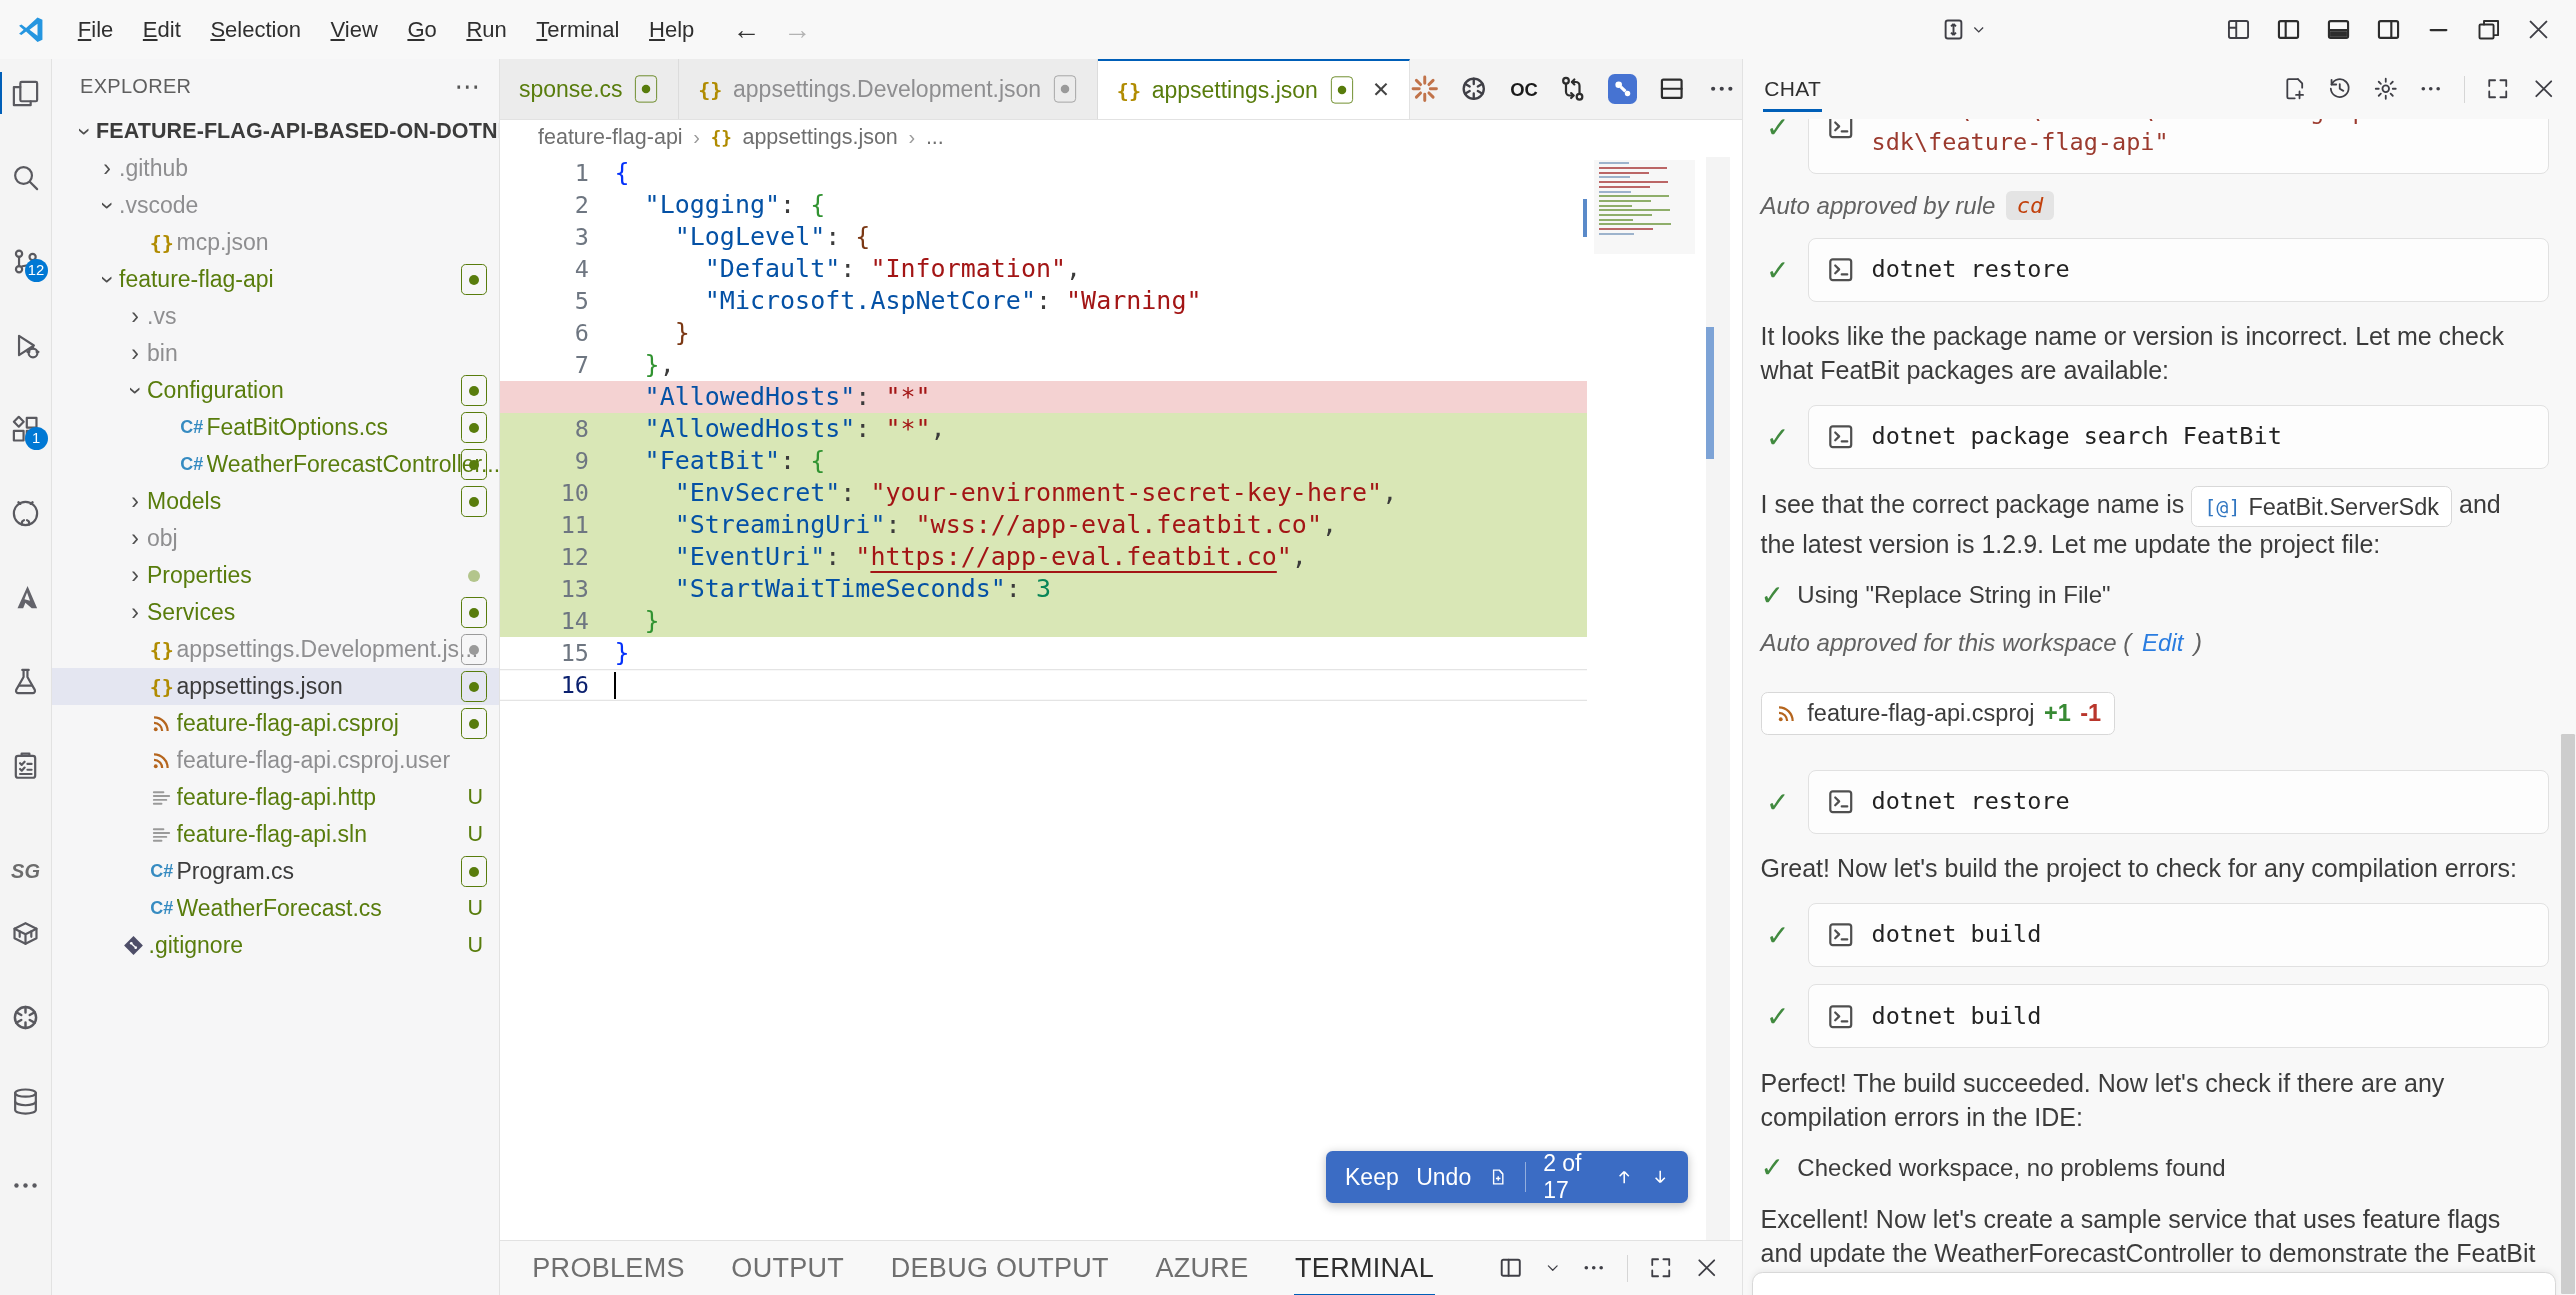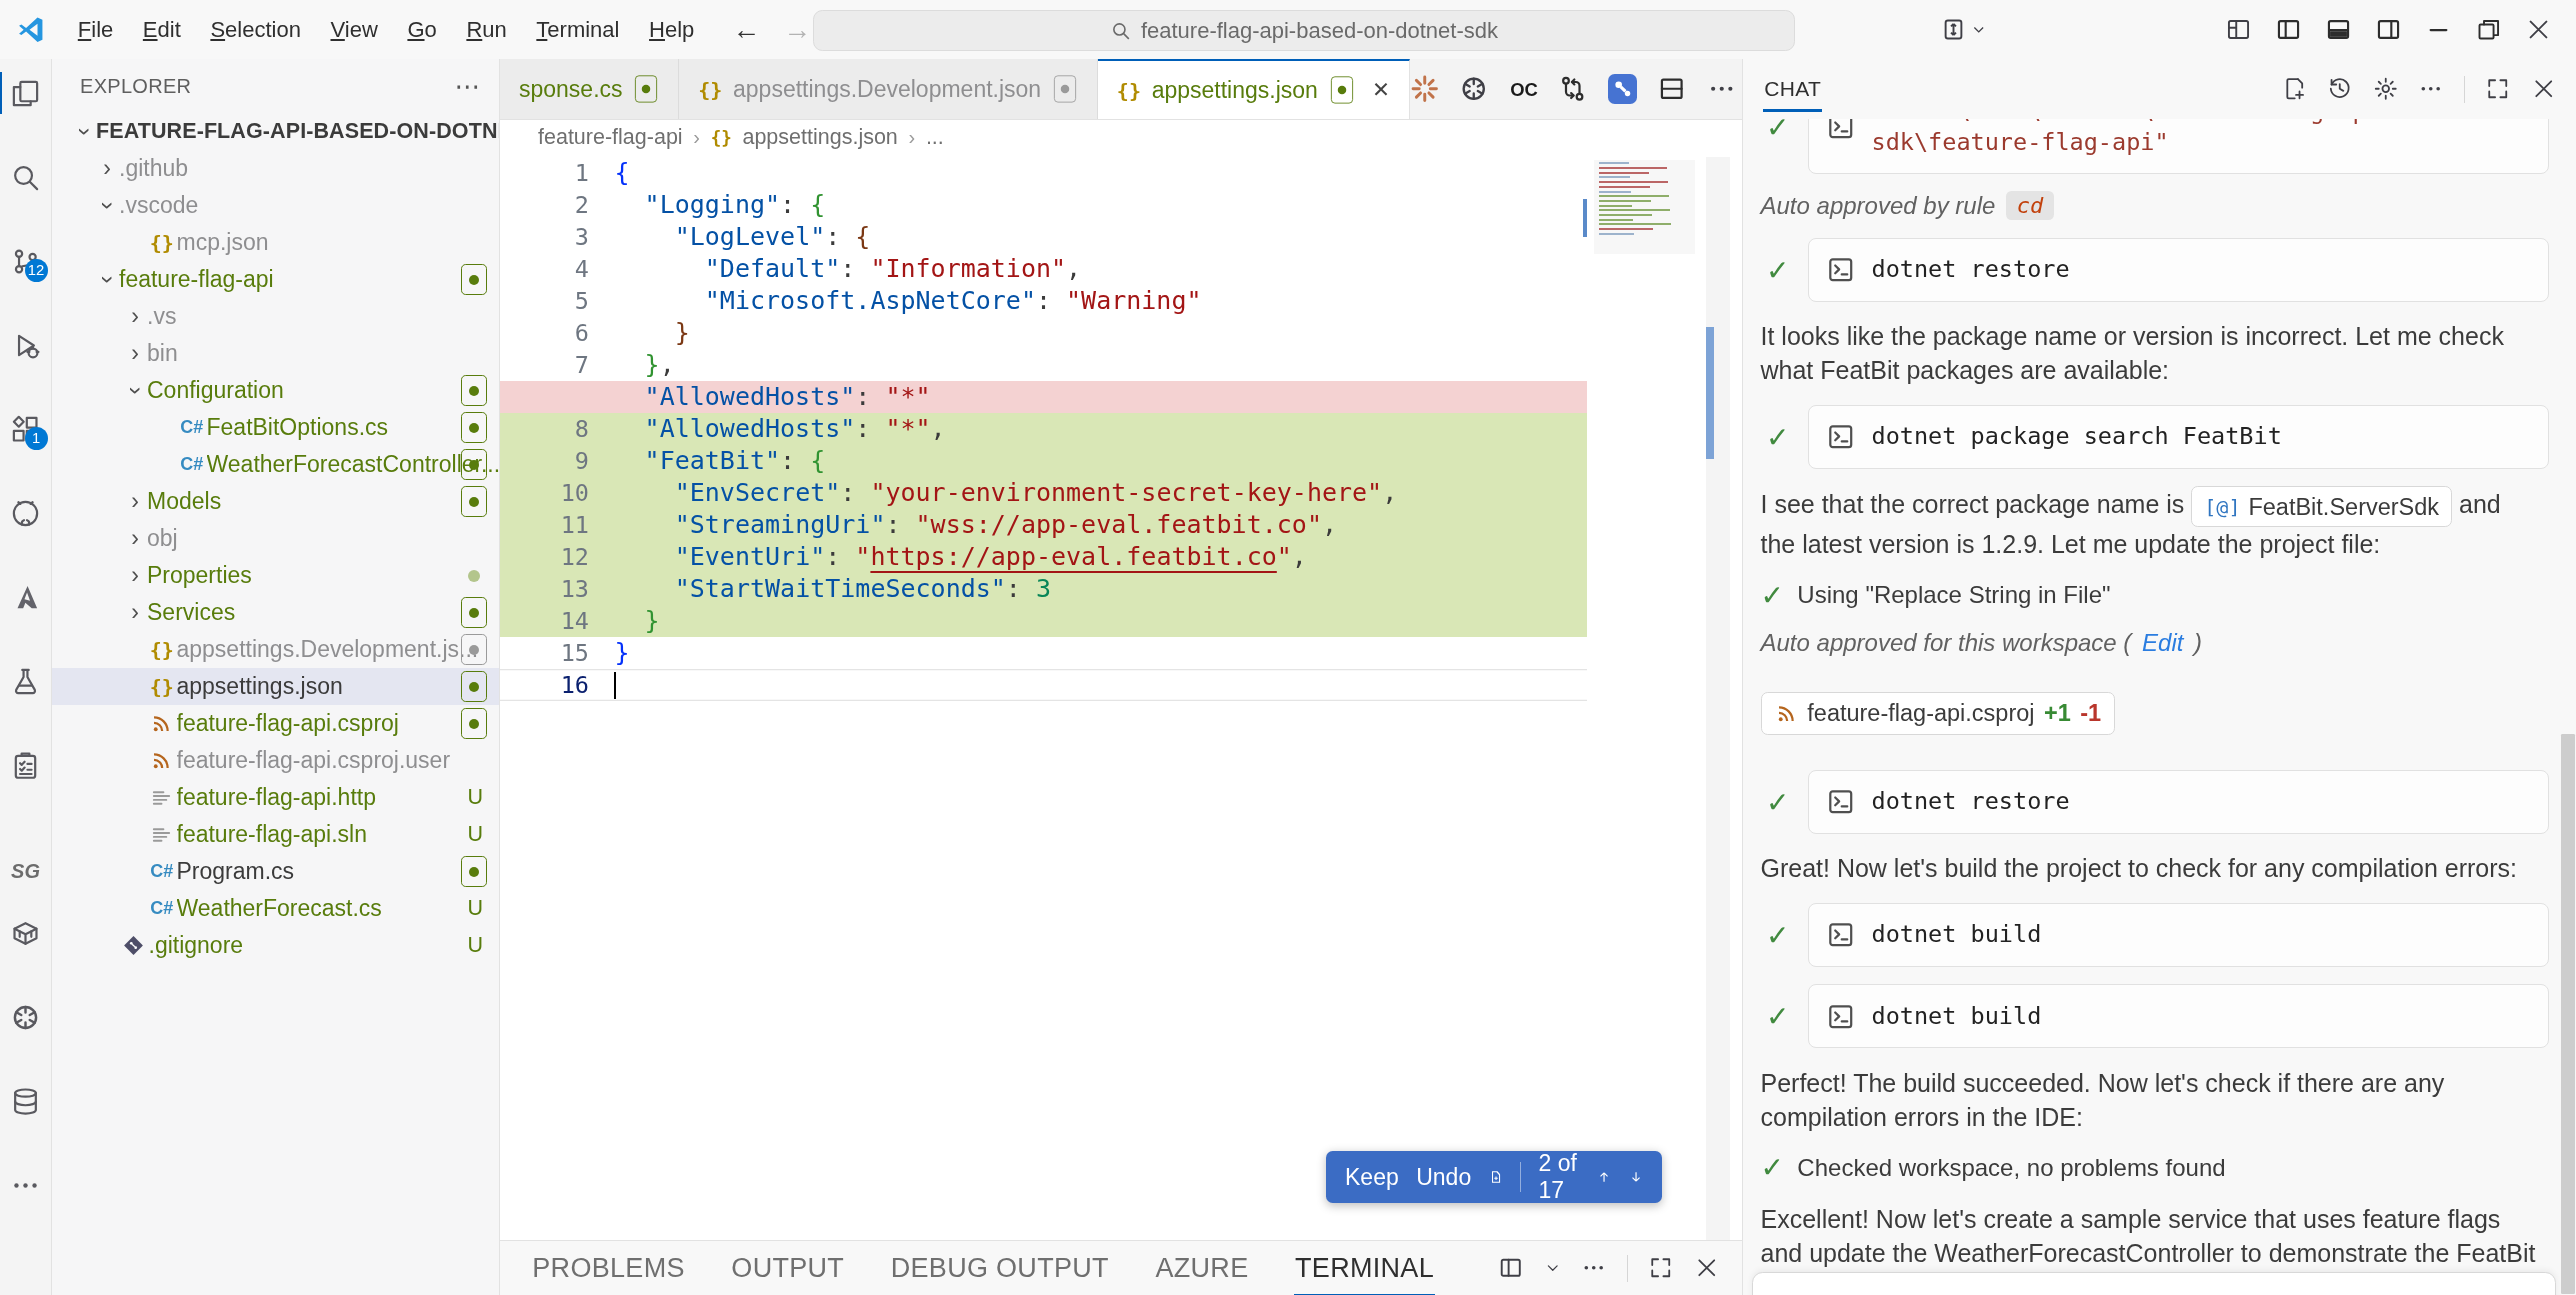--- a/index.html
+++ b/index.html
@@ -88,21 +88,21 @@
 
   
   #minimap{position:absolute;left:1087px;top:98px;width:118px;height:1083px;background:#fff;}
   #mm-block{position:absolute;left:6.7px;top:2.7px;width:101px;height:94px;background:#f7f7f7;}
   .mm-line{height:2px;margin:2.7px 5.4px;background:#9db3cc;} 
   #mm-marker{position:absolute;left:-4px;top:42px;width:4px;height:38px;background:#5a8ac9;}
   #ruler{position:absolute;left:1206px;top:98px;width:24px;height:1083px;background:#f4f4f4;}
   #ruler-dec{position:absolute;left:0px;top:170px;width:8px;height:132px;background:#7da3d6;}
 
   
-  #float-widget{position:absolute;left:826px;top:1092px;width:336px;height:52px;background:#3b6cc4;border-radius:6.7px;
+  #float-widget{position:absolute;left:826px;top:1092px;width:362px;height:52px;background:#3b6cc4;border-radius:6.7px;
                 display:flex;align-items:center;color:#fff;font-size:23px;gap:17.5px;padding:0 19px;box-sizing:border-box;
                 box-shadow:0 2.7px 9.4px rgba(0,0,0,.25);}
   #float-widget .ico{width:24px;height:24px;}
   .fw-div{width:1.3px;height:29.5px;background:rgba(255,255,255,.45);}
 
   
   #panel{position:absolute;left:500px;top:1240px;width:1242px;height:55px;background:#f8f8f8;border-top:0.7px solid #e2e2e2;
          display:flex;align-items:center;box-sizing:border-box;}
   #panel-tabs{display:flex;gap:44px;padding-left:31px;}
   .ptab{position:relative;font-size:27px;color:#6f6f6f;letter-spacing:0.3px;padding:12px 1.3px;}
@@ -161,29 +161,20 @@
         <span class="menu-item">Edit</span>
         <span class="menu-item">Selection</span>
         <span class="menu-item">View</span>
         <span class="menu-item">Go</span>
         <span class="menu-item">Run</span>
         <span class="menu-item">Terminal</span>
         <span class="menu-item">Help</span>
       </div>
     <span class="nav-arrow">←</span>
     <span class="nav-arrow dis">→</span>
-    <div id="cmd-center">
-      <span class="ico" style="width:21.5px;height:21.5px">
-        <svg viewBox="0 0 24 24" fill="none" stroke="#6a6a6a" stroke-width="1.8">
-            <circle cx="10.5" cy="10.5" r="6.2"></circle>
-            <path d="M15.2 15.2 21 21"></path>
-          </svg>
-      </span>
-      <span>feature-flag-api-based-on-dotnet-sdk</span>
-    </div>
     <div id="tb-right">
       <span class="share-wrap">
         <span class="tb-ico ico">
           <svg viewBox="0 0 24 24" fill="none" stroke="#3f3f46" stroke-width="1.7">
               <rect x="5" y="4" width="14" height="16" rx="2"></rect>
               <path d="M12 7v10M12 7l-2.2 2.2M12 7l2.2 2.2M12 17l-2.2-2.2M12 17l2.2-2.2"></path>
             </svg>
         </span>
         <span class="chev-sm ico">
           <svg viewBox="0 0 24 24" fill="none" stroke="#3f3f46" stroke-width="1.8">

